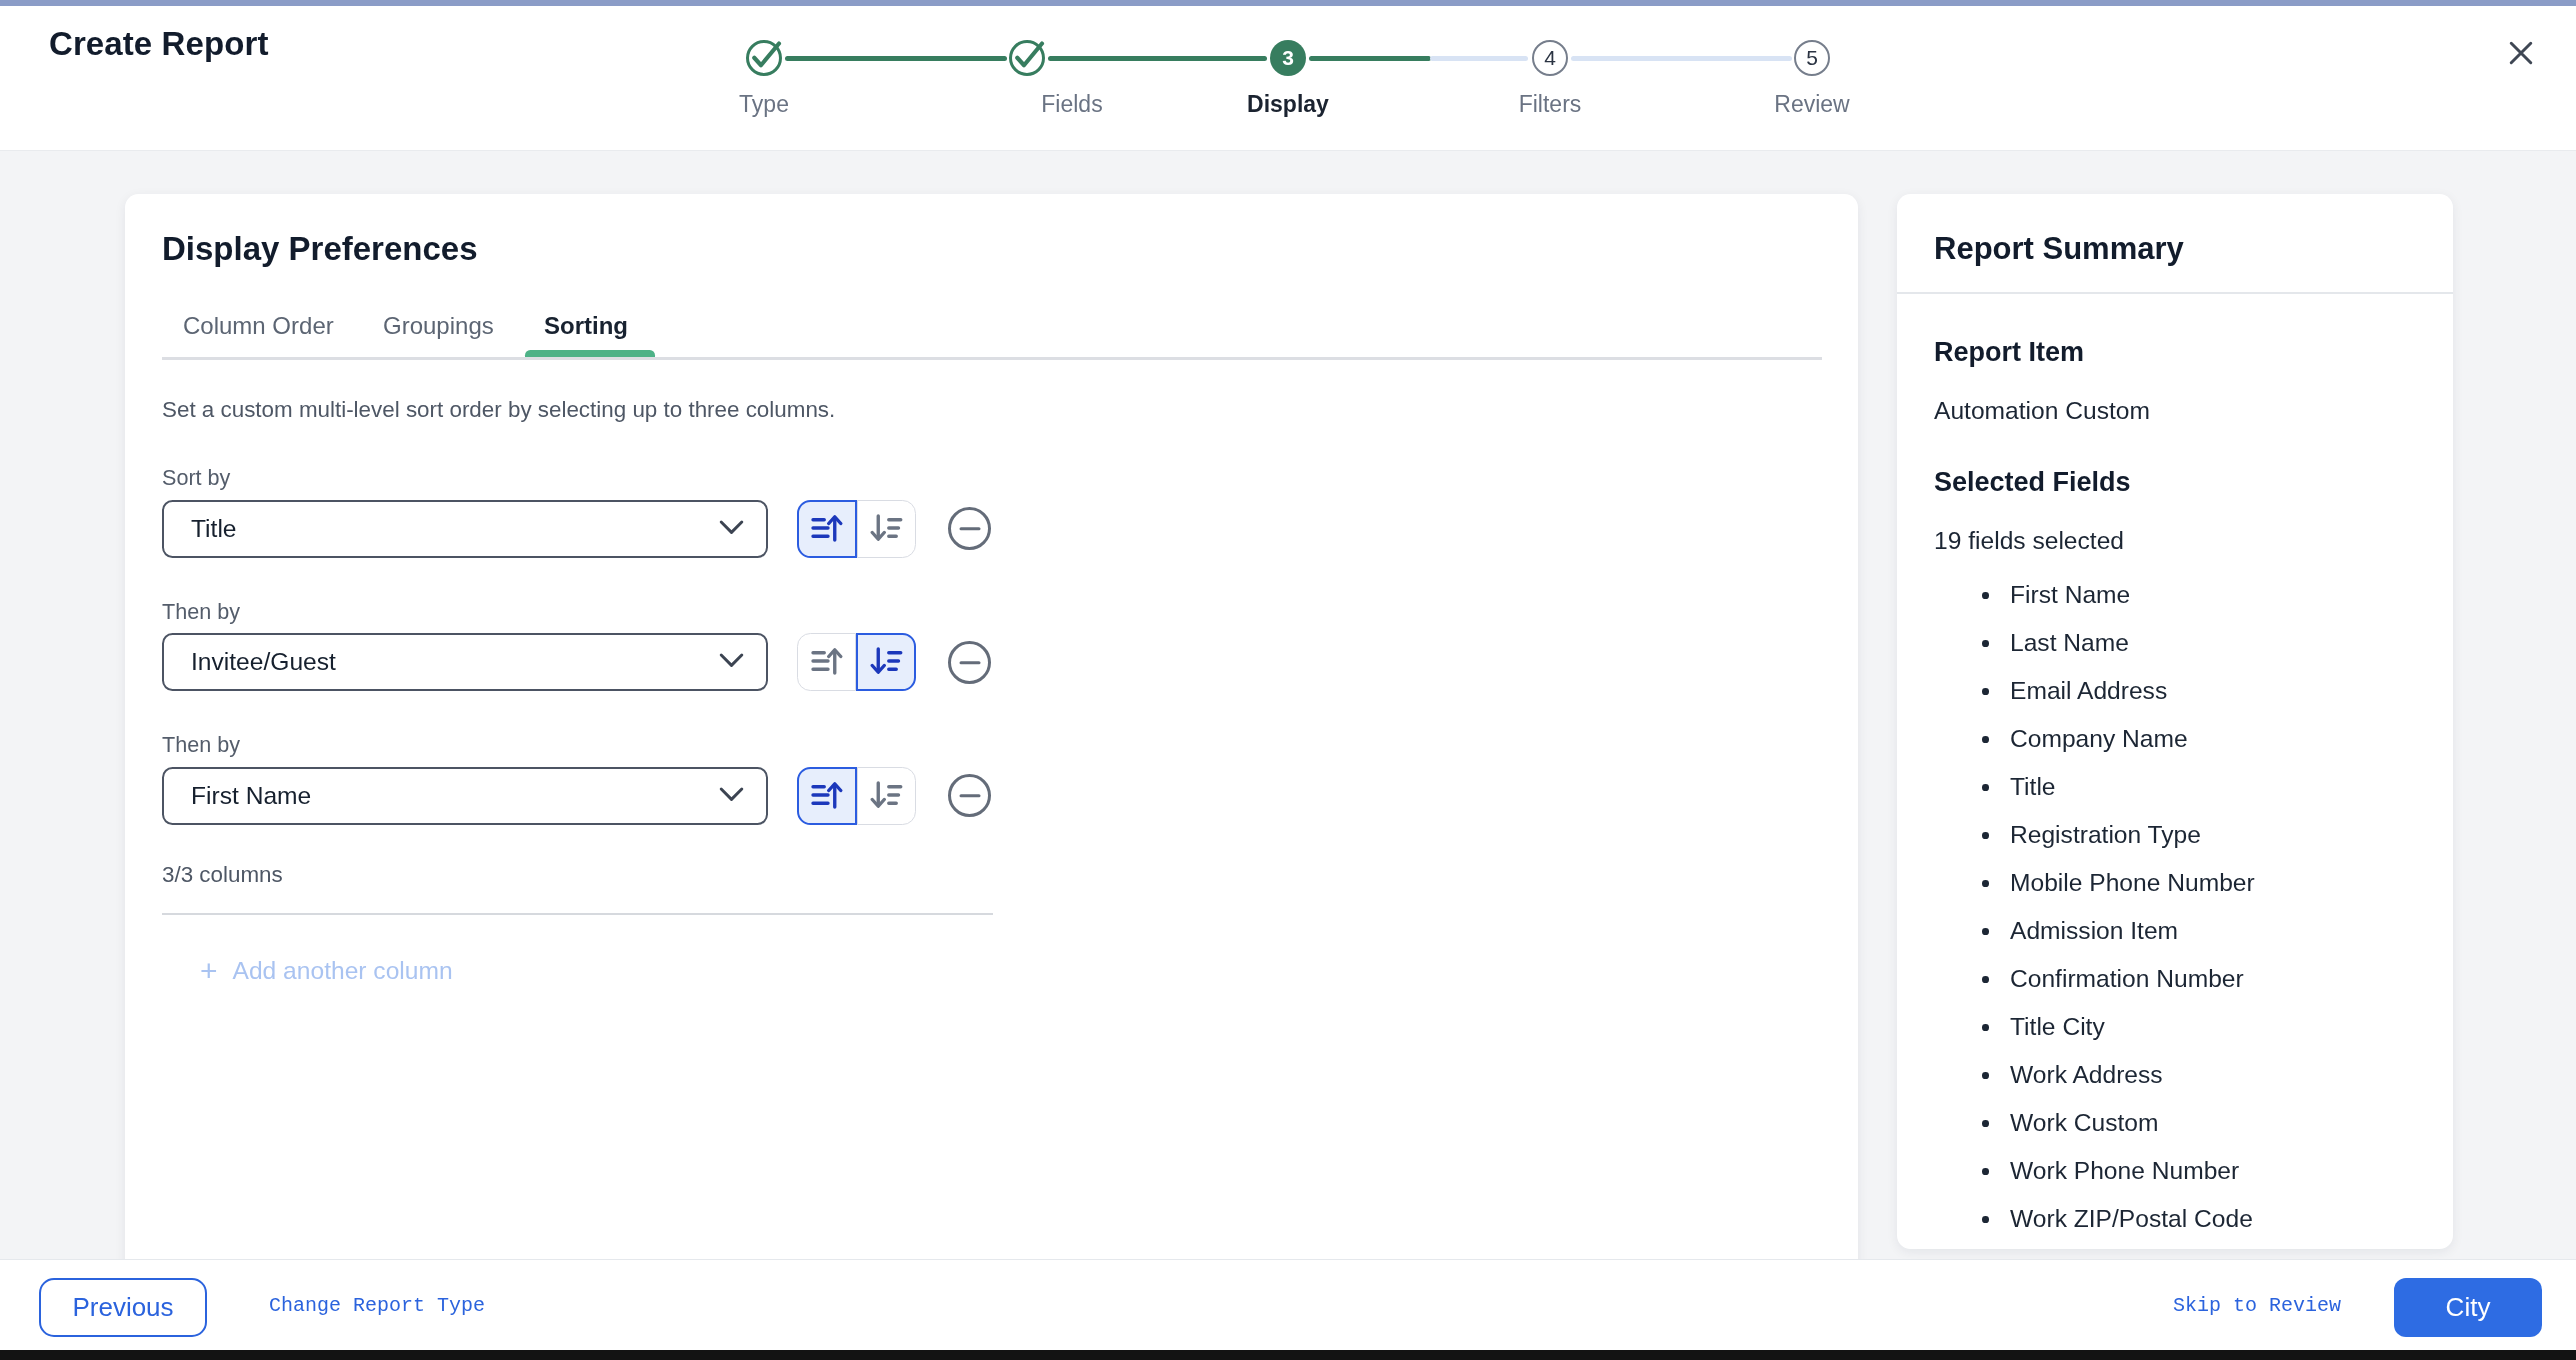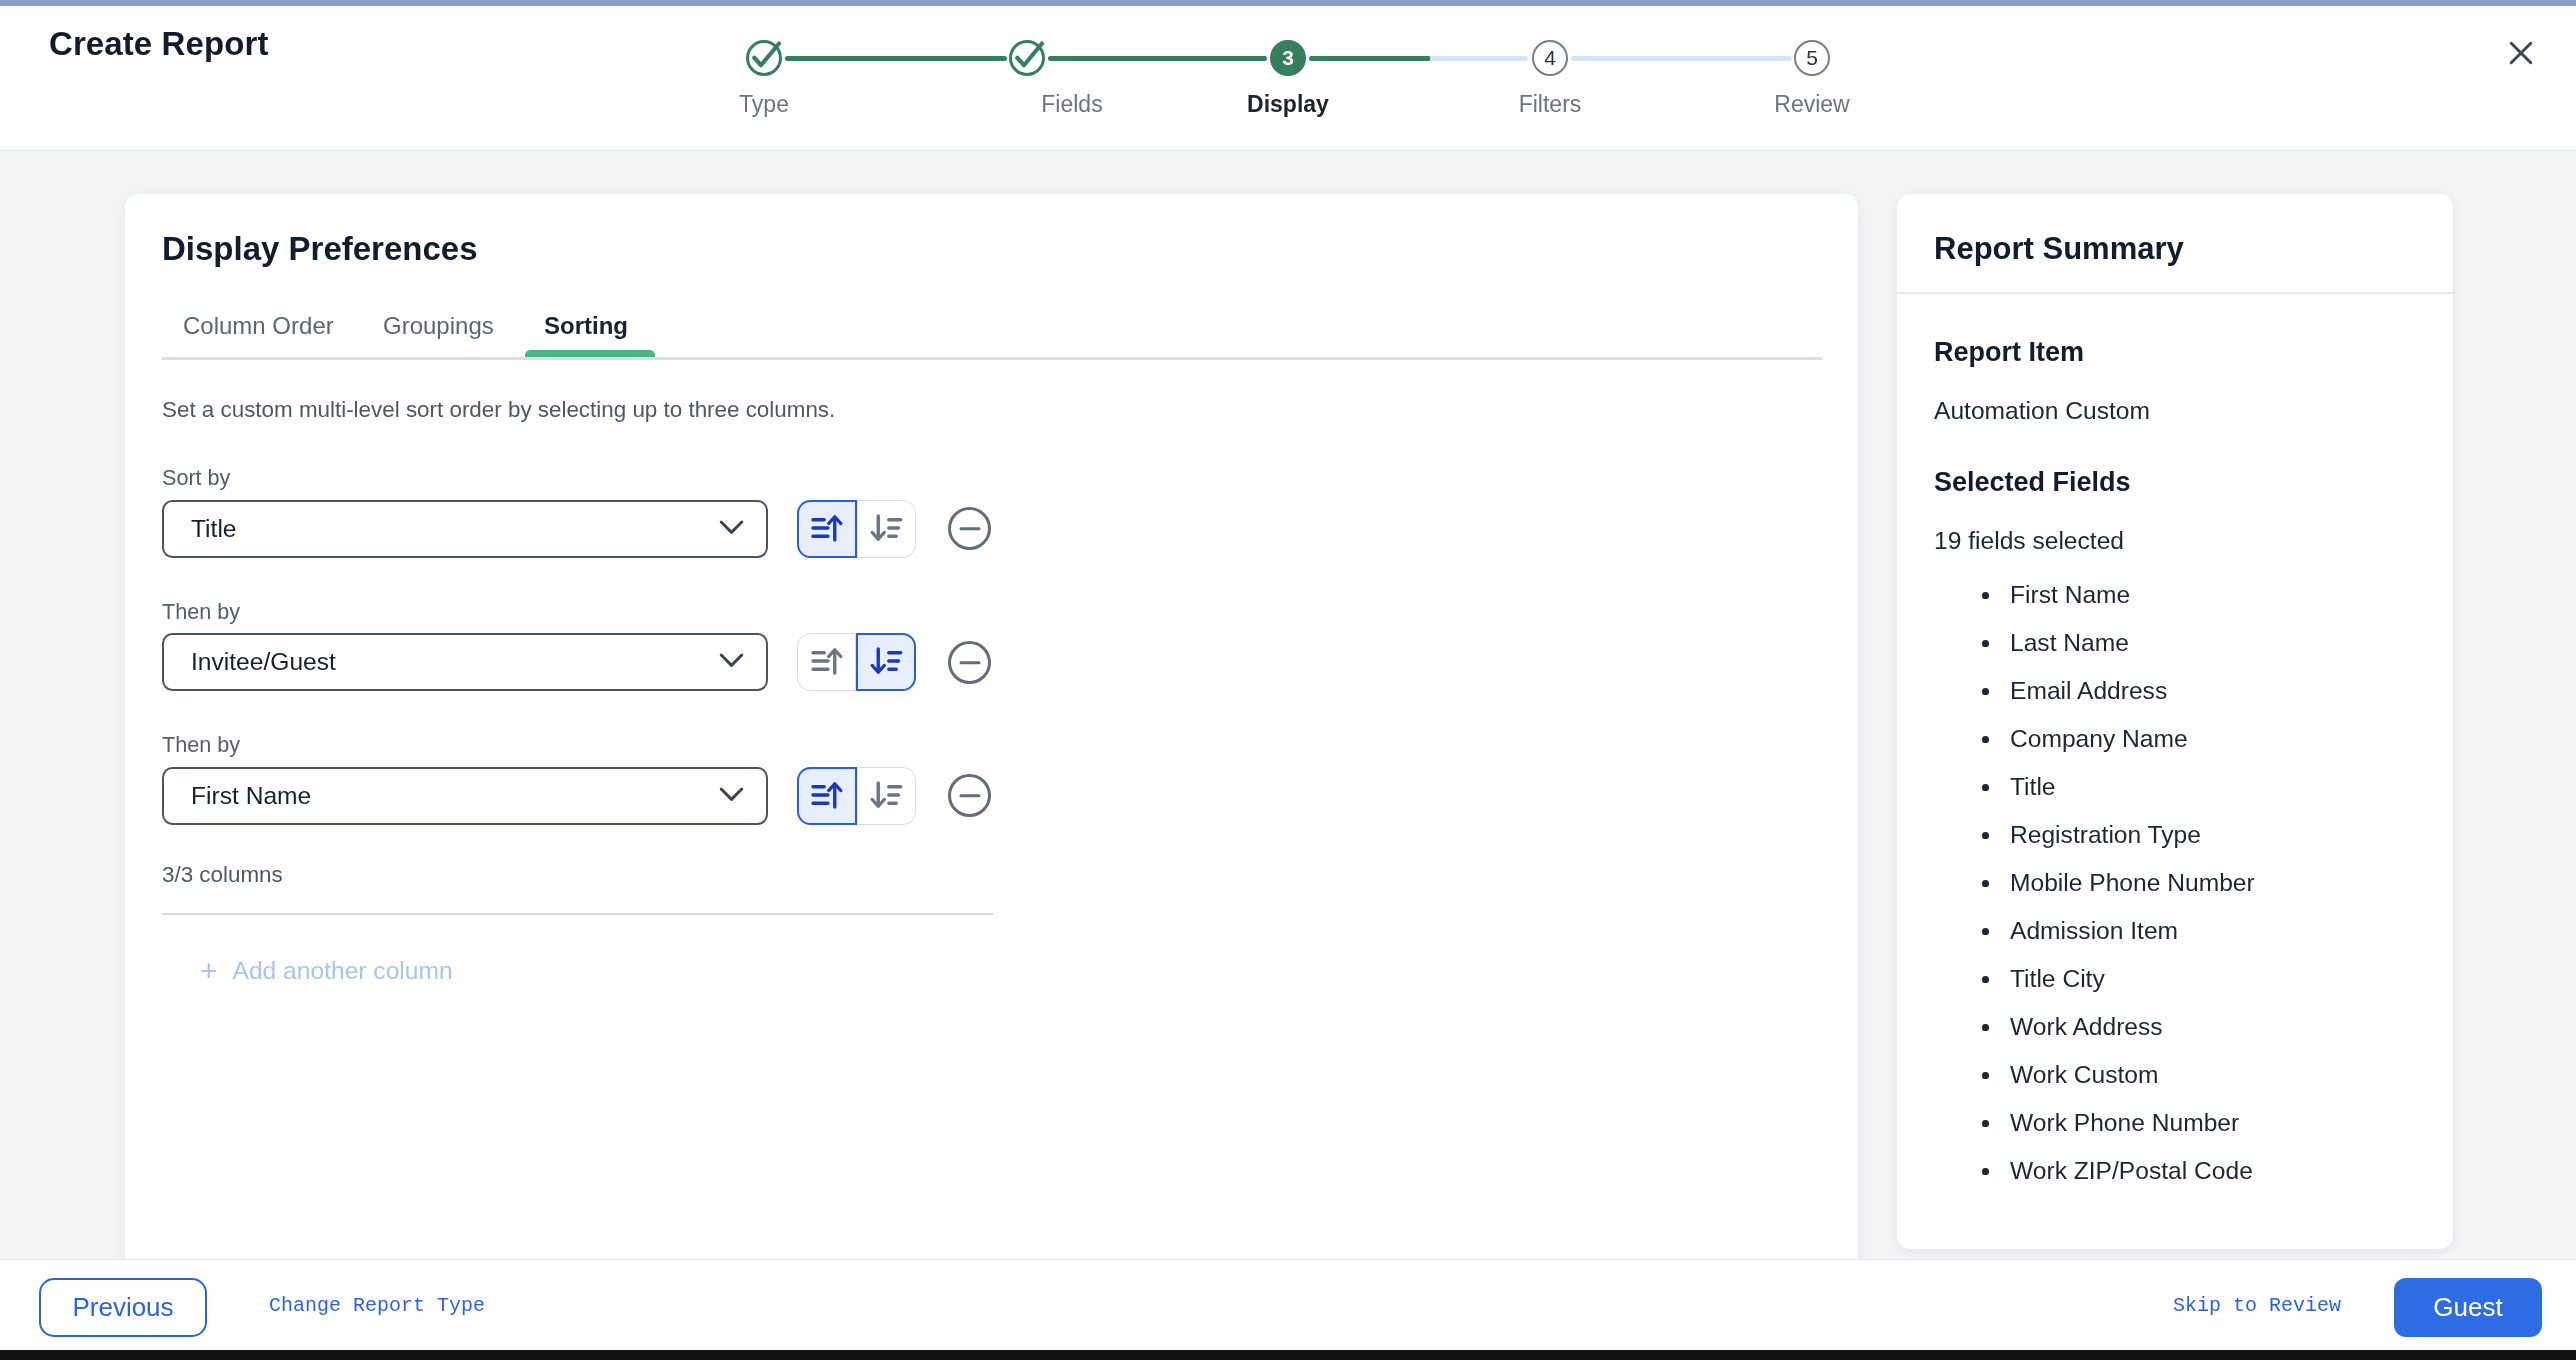--- a/index.html
+++ b/index.html
@@ -264,28 +264,29 @@
 
   <ul class="abs field-list">
     <li>First Name</li>
     <li>Last Name</li>
     <li>Email Address</li>
     <li>Company Name</li>
     <li>Title</li>
     <li>Registration Type</li>
     <li>Mobile Phone Number</li>
     <li>Admission Item</li>
+    <li>Confirmation Number</li>
     <li>Title City</li>
     <li>Work Address</li>
     <li>Work Custom</li>
     <li>Work Phone Number</li>
     <li>Work ZIP/Postal Code</li>
   </ul>
 </aside>
 
 <div class="abs footer-bar"></div>
 <button class="abs btn-prev">Previous</button>
 <button class="abs link-blue link-change">Change Report Type</button>
 <button class="abs link-blue link-skip">Skip to Review</button>
-<button class="abs btn-next">Guest</button>
+<button class="abs btn-next">City</button>
 
 <div class="abs bottom-strip"></div>
 
 
 </body></html>

